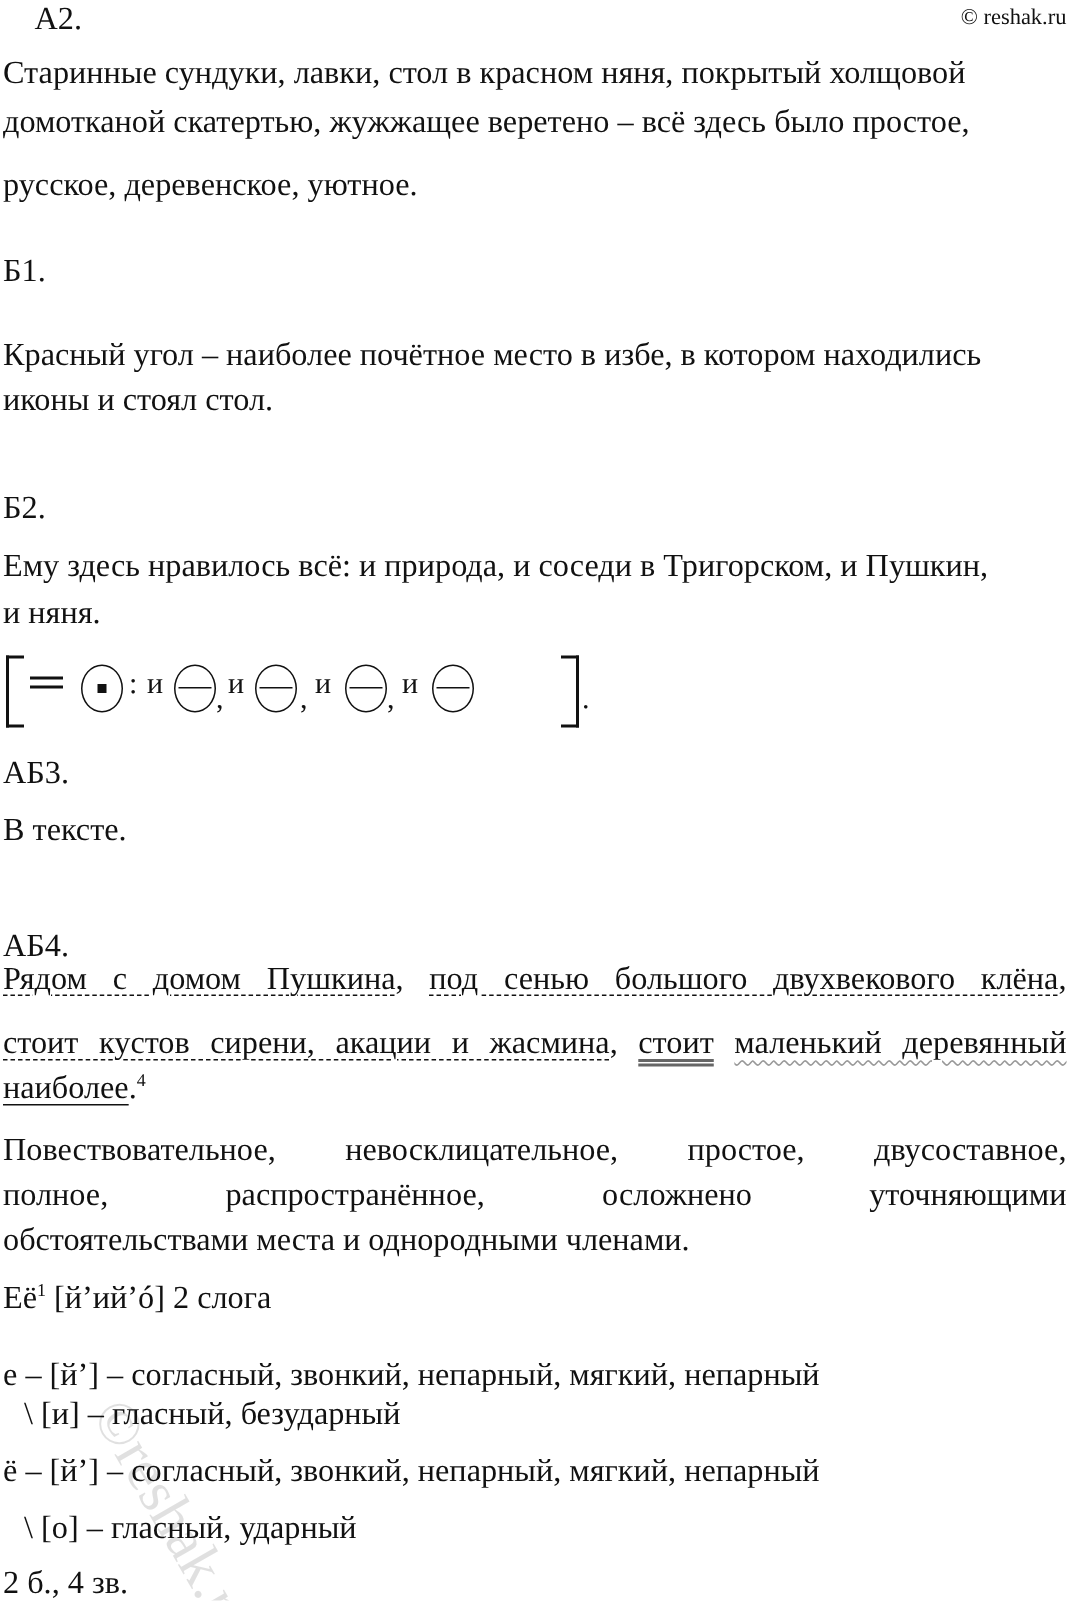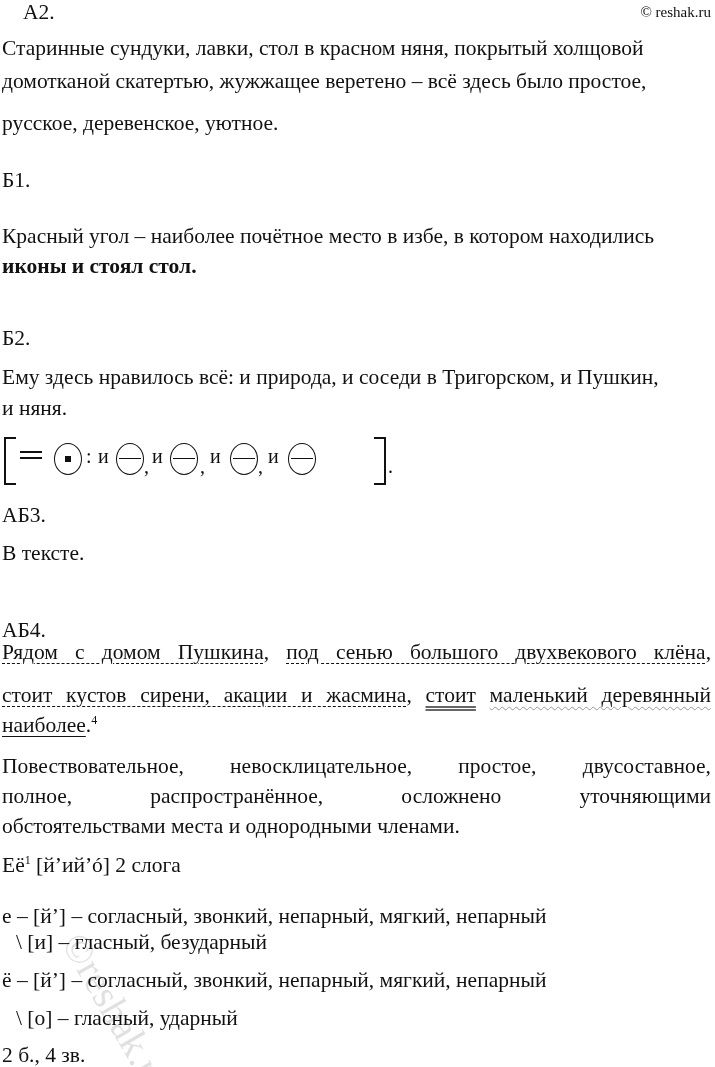--- a/index.html
+++ b/index.html
@@ -37,21 +37,21 @@
 
   <div class="abs" style="top:0px;margin-left:21px;">А2.</div>
   <div class="copyright">© reshak.ru</div>
 
   <div class="line" style="top:36px;">Старинные сундуки, лавки, стол в красном няня, покрытый холщовой</div>
   <div class="line" style="top:69px;">домотканой скатертью, жужжащее веретено – всё здесь было простое,</div>
   <div class="line" style="top:111px;">русское, деревенское, уютное.</div>
 
   <div class="abs" style="top:168px;">Б1.</div>
   <div class="line" style="top:224px;">Красный угол – наиболее почётное место в избе, в котором находились</div>
-  <div class="line" style="top:254px;font-weight:bold;">иконы и стоял стол.</div>
+  <div class="line" style="top:254px;">иконы и стоял стол.</div>
 
   <div class="abs" style="top:326px;">Б2.</div>
   <div class="line" style="top:365px;">Ему здесь нравилось всё: и природа, и соседи в Тригорском, и Пушкин,</div>
   <div class="line" style="top:396px;">и няня.</div>
 
   <div class="scheme">
     <div class="bracket-l"></div>
     <div class="eq"></div>
     <div class="circle" style="left:52px;">
         <div class="dot"></div>

